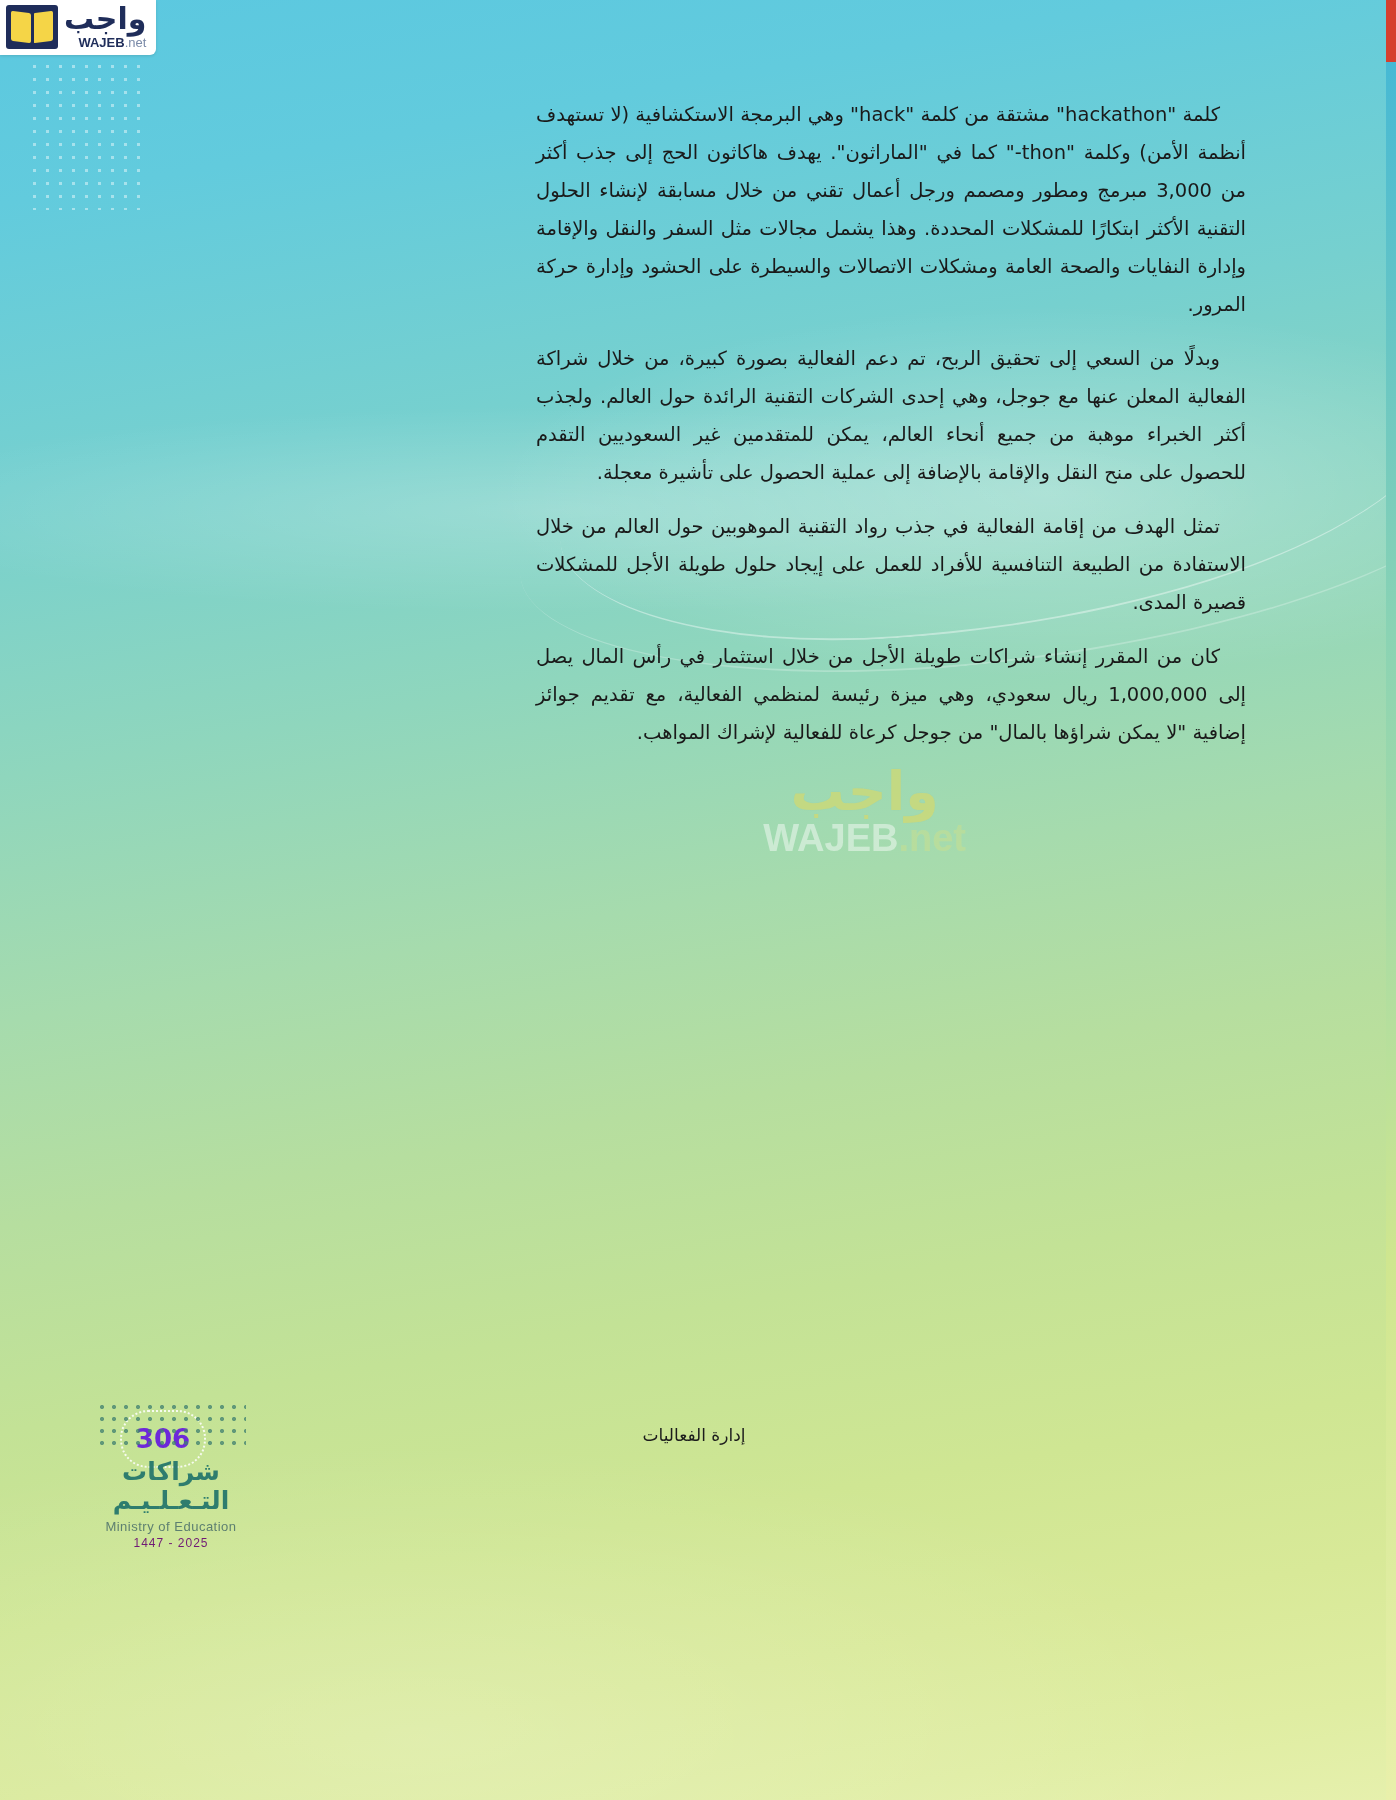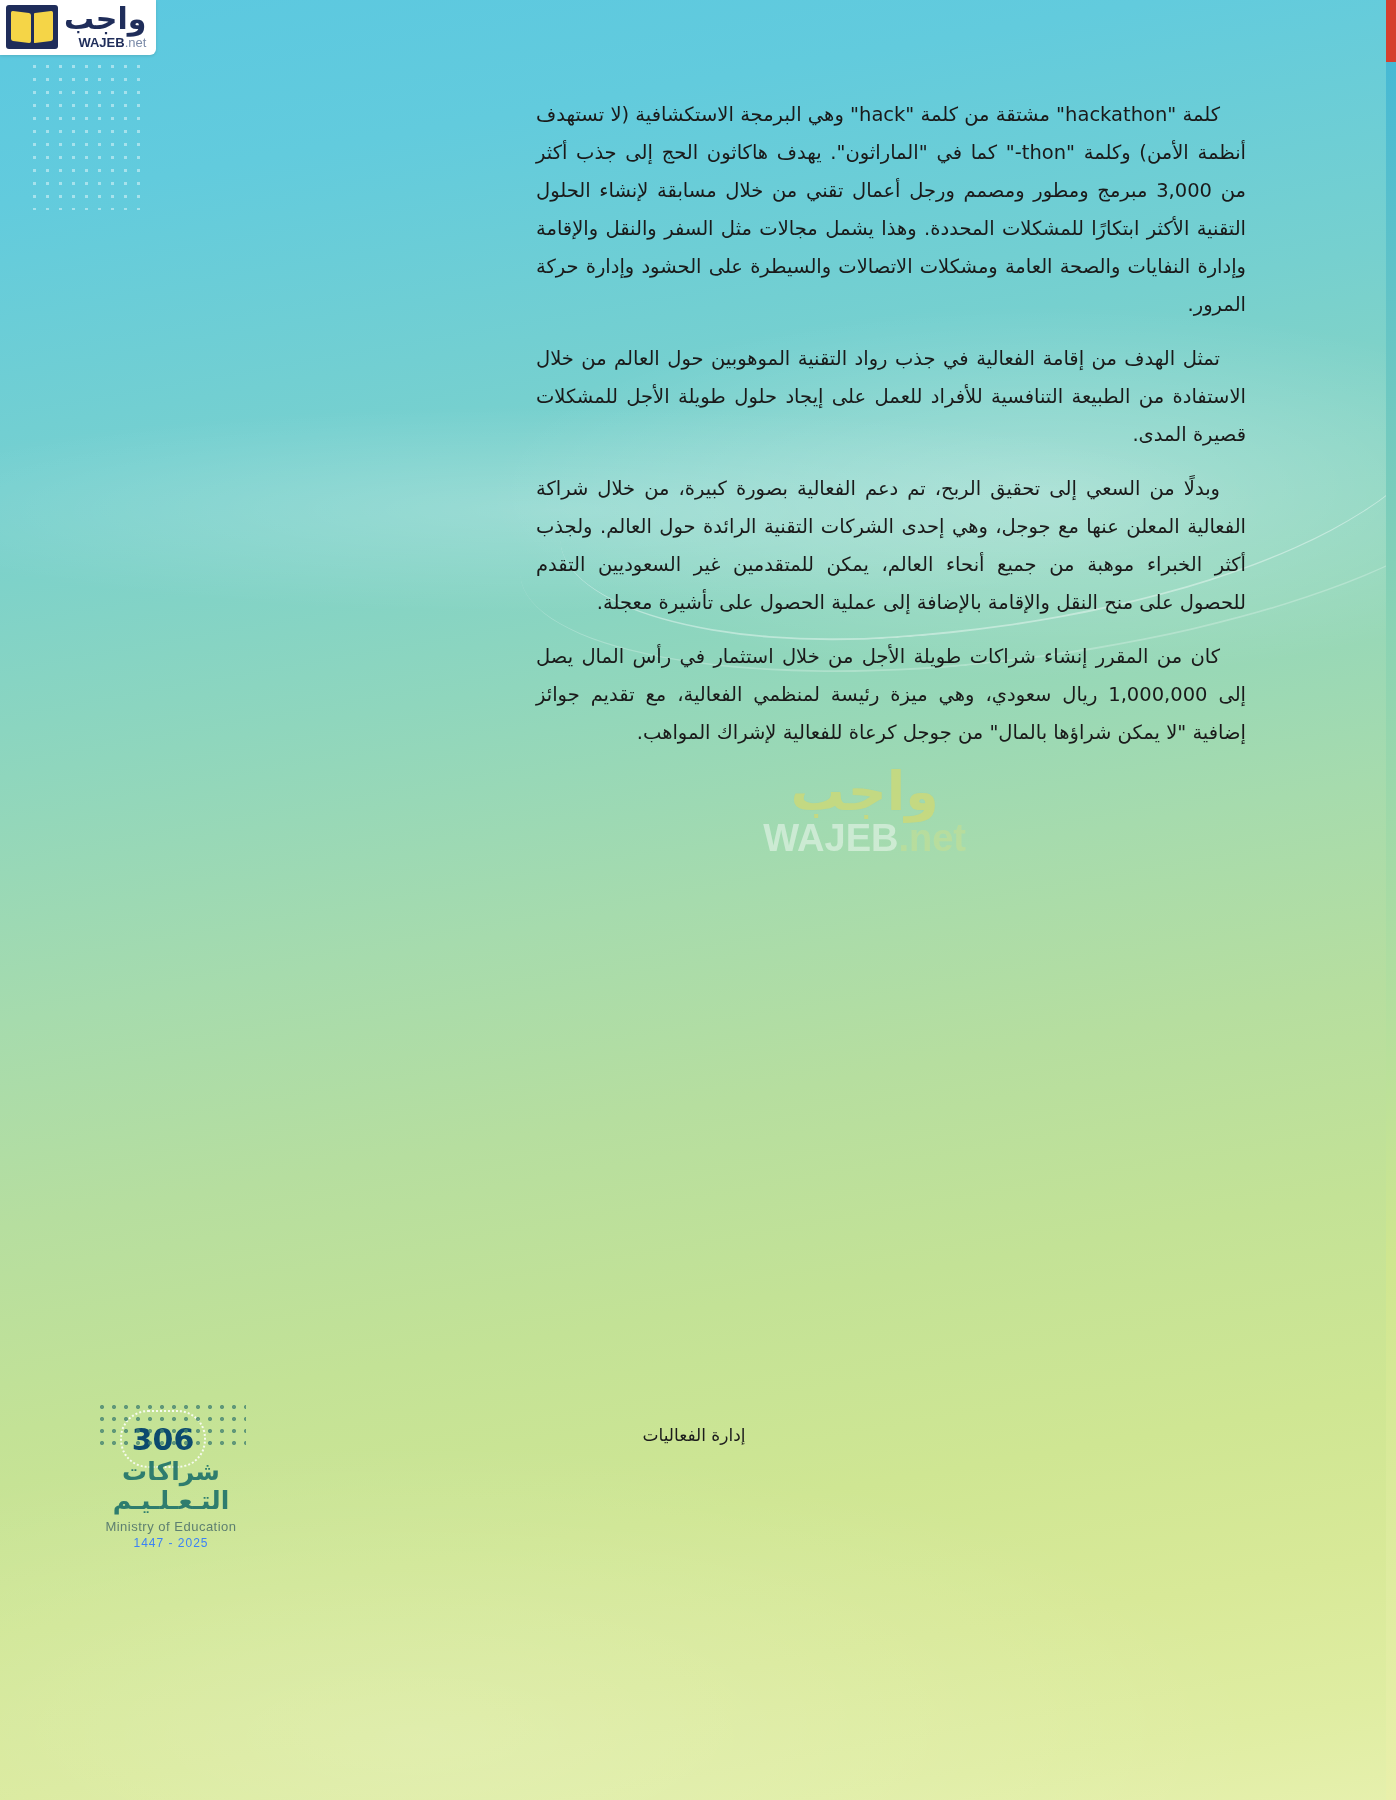--- a/index.html
+++ b/index.html
@@ -175,21 +175,21 @@
     direction: rtl;
     z-index: 4;
   }
   .page-number {
     position: absolute;
     bottom: 332px; left: 120px;
     width: 86px; height: 58px;
     border: 2px dotted rgba(255,255,255,0.85);
     border-radius: 28px;
     display: flex; align-items: center; justify-content: center;
-    color: #0c4a6e; font-size: 30px; font-weight: bold;
+    color: #6d28d9; font-size: 26px; font-weight: bold;
     z-index: 4;
   }
 
   
   .ministry {
     position: absolute;
     bottom: 250px; right: 1130px;
     width: 190px;
     text-align: center;
     z-index: 4;
@@ -202,21 +202,21 @@
     opacity: .75;
   }
   .ministry .m-ar {
     font-size: 25px; font-weight: bold; color: #2e7d6e; letter-spacing: 2px;
   }
   .ministry .m-en {
     font-size: 13px; color: #5d7f70; font-family: "Liberation Sans", sans-serif;
     margin-top: 4px; letter-spacing: .5px; text-align: center;
   }
   .ministry .m-yr {
-    font-size: 12px; color: #3b82f6; font-family: "Liberation Sans", sans-serif;
+    font-size: 12px; color: #701a75; font-family: "Liberation Sans", sans-serif;
     margin-top: 2px; letter-spacing: 1px;
   }
 </style>
 </head>
 <body>
 
 <div class="wave wave-1"></div>
 <div class="wave wave-2"></div>
 <div class="wave wave-3"></div>
 <div class="swoosh"></div>
@@ -239,22 +239,22 @@
   </div>
 </div>
 
 <div class="watermark">
   <div class="wm-ar">واجب</div>
   <div class="wm-en"><span>WAJEB</span><span class="net">.net</span></div>
 </div>
 
 <div class="page">
   <p class="para">كلمة "hackathon" مشتقة من كلمة "hack" وهي البرمجة الاستكشافية (لا تستهدف أنظمة الأمن) وكلمة "thon-" كما في "الماراثون". يهدف هاكاثون الحج إلى جذب أكثر من 3,000 مبرمج ومطور ومصمم ورجل أعمال تقني من خلال مسابقة لإنشاء الحلول التقنية الأكثر ابتكارًا للمشكلات المحددة. وهذا يشمل مجالات مثل السفر والنقل والإقامة وإدارة النفايات والصحة العامة ومشكلات الاتصالات والسيطرة على الحشود وإدارة حركة المرور.</p>
+  <p class="para">وبدلًا من السعي إلى تحقيق الربح، تم دعم الفعالية بصورة كبيرة، من خلال شراكة الفعالية المعلن عنها مع جوجل، وهي إحدى الشركات التقنية الرائدة حول العالم. ولجذب أكثر الخبراء موهبة من جميع أنحاء العالم، يمكن للمتقدمين غير السعوديين التقدم للحصول على منح النقل والإقامة بالإضافة إلى عملية الحصول على تأشيرة معجلة.</p>
   <p class="para">تمثل الهدف من إقامة الفعالية في جذب رواد التقنية الموهوبين حول العالم من خلال الاستفادة من الطبيعة التنافسية للأفراد للعمل على إيجاد حلول طويلة الأجل للمشكلات قصيرة المدى.</p>
-  <p class="para">وبدلًا من السعي إلى تحقيق الربح، تم دعم الفعالية بصورة كبيرة، من خلال شراكة الفعالية المعلن عنها مع جوجل، وهي إحدى الشركات التقنية الرائدة حول العالم. ولجذب أكثر الخبراء موهبة من جميع أنحاء العالم، يمكن للمتقدمين غير السعوديين التقدم للحصول على منح النقل والإقامة بالإضافة إلى عملية الحصول على تأشيرة معجلة.</p>
   <p class="para">كان من المقرر إنشاء شراكات طويلة الأجل من خلال استثمار في رأس المال يصل إلى 1,000,000 ريال سعودي، وهي ميزة رئيسة لمنظمي الفعالية، مع تقديم جوائز إضافية "لا يمكن شراؤها بالمال" من جوجل كرعاة للفعالية لإشراك المواهب.</p>
 </div>
 
 <div class="footer-title">إدارة الفعاليات</div>
 <div class="page-number">306</div>
 
 <div class="ministry">
   <div class="dotgrid"></div>
   <div class="m-ar">شراكات التـعـلـيـم</div>
   <div class="m-en">Ministry of Education</div>

